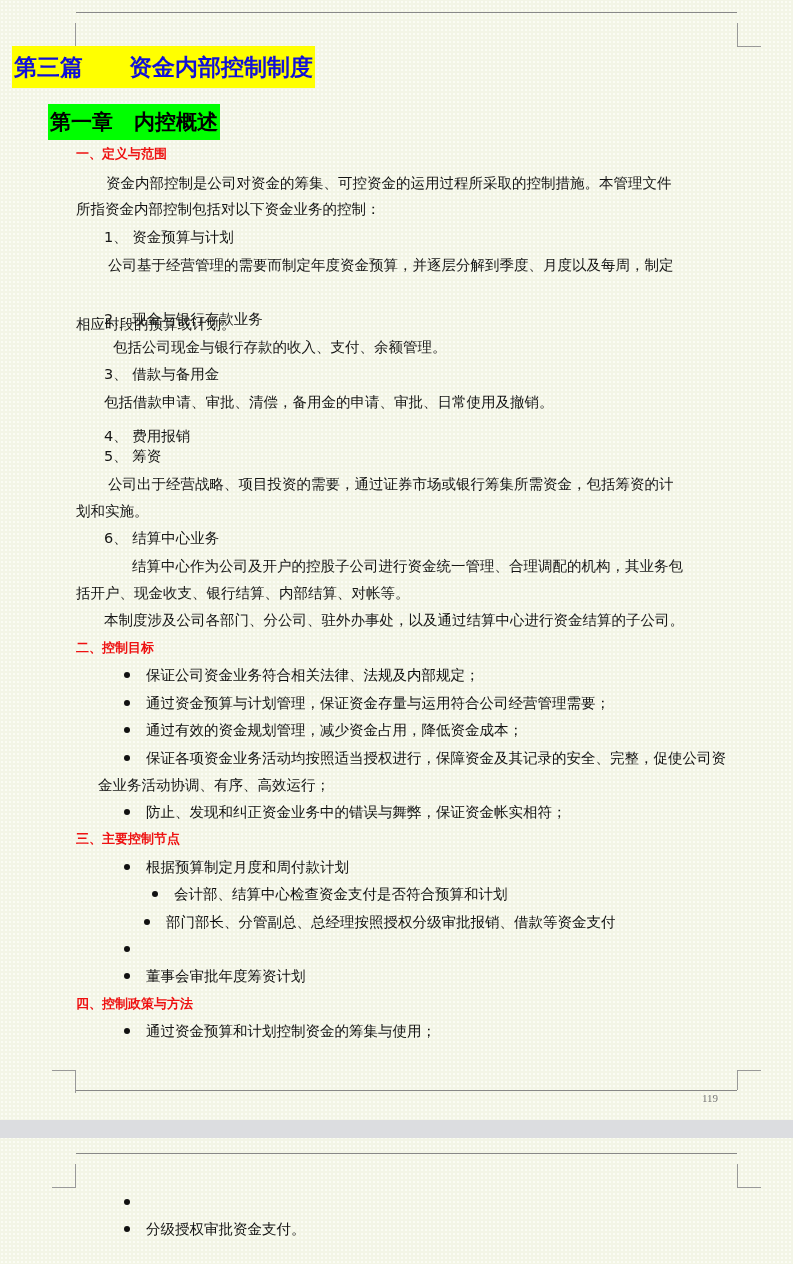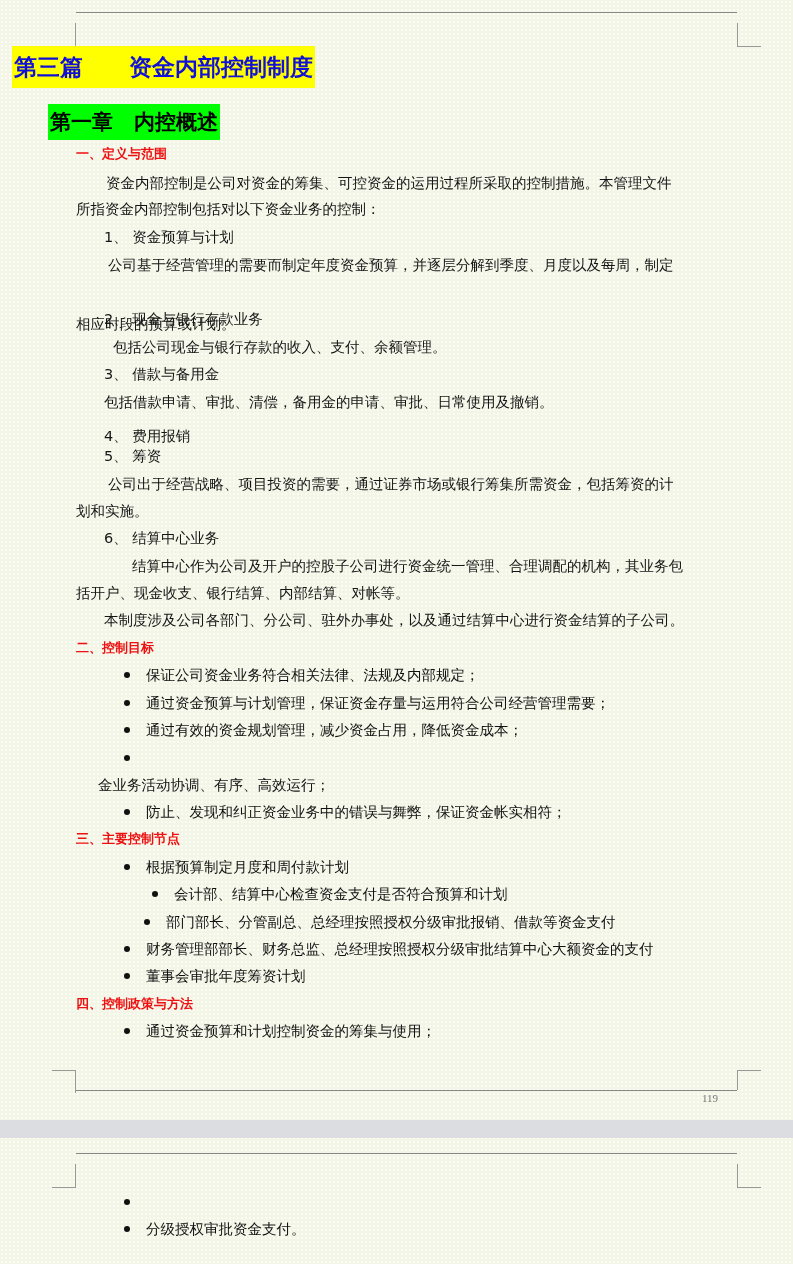--- a/index.html
+++ b/index.html
@@ -99,39 +99,39 @@
   <div class="bullet" style="top:665px;">
     <span class="dot"></span><span>保证公司资金业务符合相关法律、法规及内部规定；</span>
   </div>
   <div class="bullet" style="top:693px;">
     <span class="dot"></span><span>通过资金预算与计划管理，保证资金存量与运用符合公司经营管理需要；</span>
   </div>
   <div class="bullet" style="top:720px;">
     <span class="dot"></span><span>通过有效的资金规划管理，减少资金占用，降低资金成本；</span>
   </div>
   <div class="bullet" style="top:748px;">
-    <span class="dot"></span>
+    <span class="dot"></span><span>保证各项资金业务活动均按照适当授权进行，保障资金及其记录的安全、完整，促使公司资</span>
   </div>
   <div class="line" style="left:98px; top:775px;">金业务活动协调、有序、高效运行；</div>
   <div class="bullet" style="top:802px;">
     <span class="dot"></span><span>防止、发现和纠正资金业务中的错误与舞弊，保证资金帐实相符；</span>
   </div>
 
   <div class="sec-head" style="top:829px;">三、主要控制节点</div>
   <div class="bullet" style="top:857px;">
     <span class="dot"></span><span>根据预算制定月度和周付款计划</span>
   </div>
   <div class="bullet" style="top:884px;padding-left:28px;">
     <span class="dot"></span><span>会计部、结算中心检查资金支付是否符合预算和计划</span>
   </div>
   <div class="bullet" style="top:912px;padding-left:20px;">
     <span class="dot"></span><span>部门部长、分管副总、总经理按照授权分级审批报销、借款等资金支付</span>
   </div>
   <div class="bullet" style="top:939px;">
-    <span class="dot"></span><span>财务管理部部长、财务总监、总经理按照授权分级审批结算中心大额资金的支付</span>
+    <span class="dot"></span>
   </div>
   <div class="bullet" style="top:966px;">
     <span class="dot"></span><span>董事会审批年度筹资计划</span>
   </div>
 
   <div class="sec-head" style="top:994px;">四、控制政策与方法</div>
   <div class="bullet" style="top:1021px;">
     <span class="dot"></span><span>通过资金预算和计划控制资金的筹集与使用；</span>
   </div>
 

